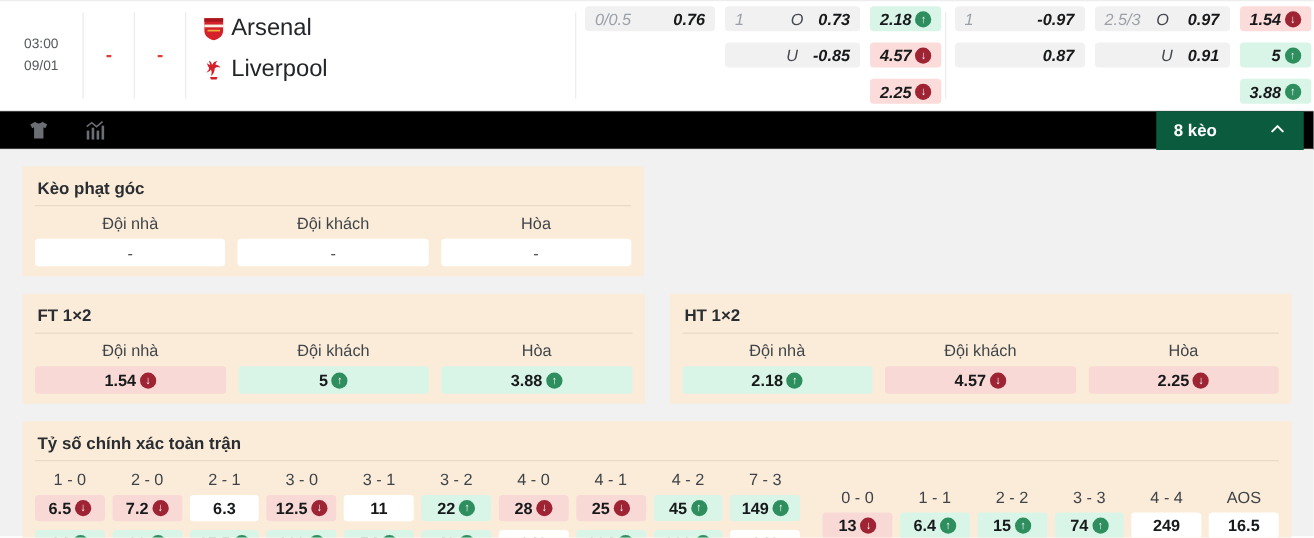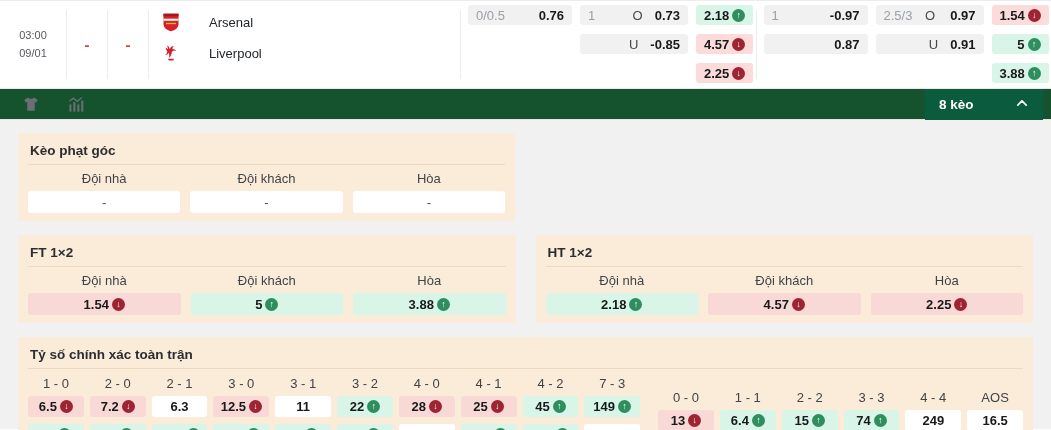--- a/index.html
+++ b/index.html
@@ -9,26 +9,26 @@
   
   .match-row { display: flex; height: 89px; background: #fff;
     border-top: 1px solid #ededed; border-bottom: 1px solid #e8e8e8; align-items: stretch; }
   .col-time { width: 66px; display: flex; flex-direction: column; justify-content: center;
     align-items: center; color: #54585d; font-size: 11px; line-height: 1.6; }
   .vdiv { width: 1px; background: #ececec; margin: 9px 0; }
   .col-score { width: 40px; display: flex; align-items: center; justify-content: center;
     color: #e23b32; font-weight: 700; font-size: 15px; }
   .col-teams { width: 311px; padding: 11px 0 0 12px; display: flex;
     flex-direction: column; gap: 11px; }
-  .team { display: flex; align-items: center; gap: 28px; font-size: 13px;
+  .team { display: flex; align-items: center; gap: 4px; font-size: 19px;
     color: #22262a; font-weight: 500; cursor: pointer; }
   .team .crest { width: 20px; height: 20px; display: flex; align-items: center; justify-content: center; }
 
   .odds-groups { flex: 1; display: flex; }
-  .odds-group { display: flex; padding: 4px 0 0 7px; gap: 8px; }
+  .odds-group { display: flex; padding: 4px 0 0 7px; gap: 8px; font-style: italic; }
   .ocol { display: flex; flex-direction: column; gap: 9px; }
   .ocol.hcap { width: 104px; }
   .ocol.total { width: 108px; }
   .ocol.oxt  { width: 57px; }
   .pill { height: 20px; border-radius: 3px; background: #f1f1f2; display: flex;
     align-items: center; padding: 0 8px; font-size: 13px; cursor: pointer; }
   .pill .line { color: #9aa0a6; flex: 1; text-align: left; }
   .pill .oul  { color: #44484d; margin-right: 12px; }
   .pill .val  { font-weight: 700; color: #17191b; margin-left: auto; }
   .pill.green { background: #d9f5e8; }
@@ -37,21 +37,21 @@
 
   .tr { width: 13px; height: 13px; border-radius: 50%; color: #fff; font-size: 9px;
     line-height: 1; display: inline-flex; align-items: center; justify-content: center;
     flex: 0 0 auto; margin-left: 3px; }
   .tr.up   { background: #2e8e5e; }
   .tr.down { background: #9e2333; }
   .tr.up::after   { content: "↑"; }
   .tr.down::after { content: "↓"; }
 
   
-  .toolbar { height: 31px; background: #14532d; display: flex; align-items: center;
+  .toolbar { height: 31px; background: #000000; display: flex; align-items: center;
     padding-left: 21px; gap: 25px; border-bottom: 1px solid #e5e5e5; }
   .tool-icon { width: 20px; height: 20px; cursor: pointer; display: flex;
     align-items: center; justify-content: center; }
   .kbar { margin-left: auto; margin-right: 8px; width: 118px; height: 31px;
     background: #0b5c3e; color: #fff; display: flex; align-items: center;
     justify-content: space-between; padding: 0 14px; font-weight: 700;
     font-size: 13.5px; cursor: pointer; }
 
   
   .content { background: #f1f1f2; height: 309px; padding: 13px 18px 0; }

